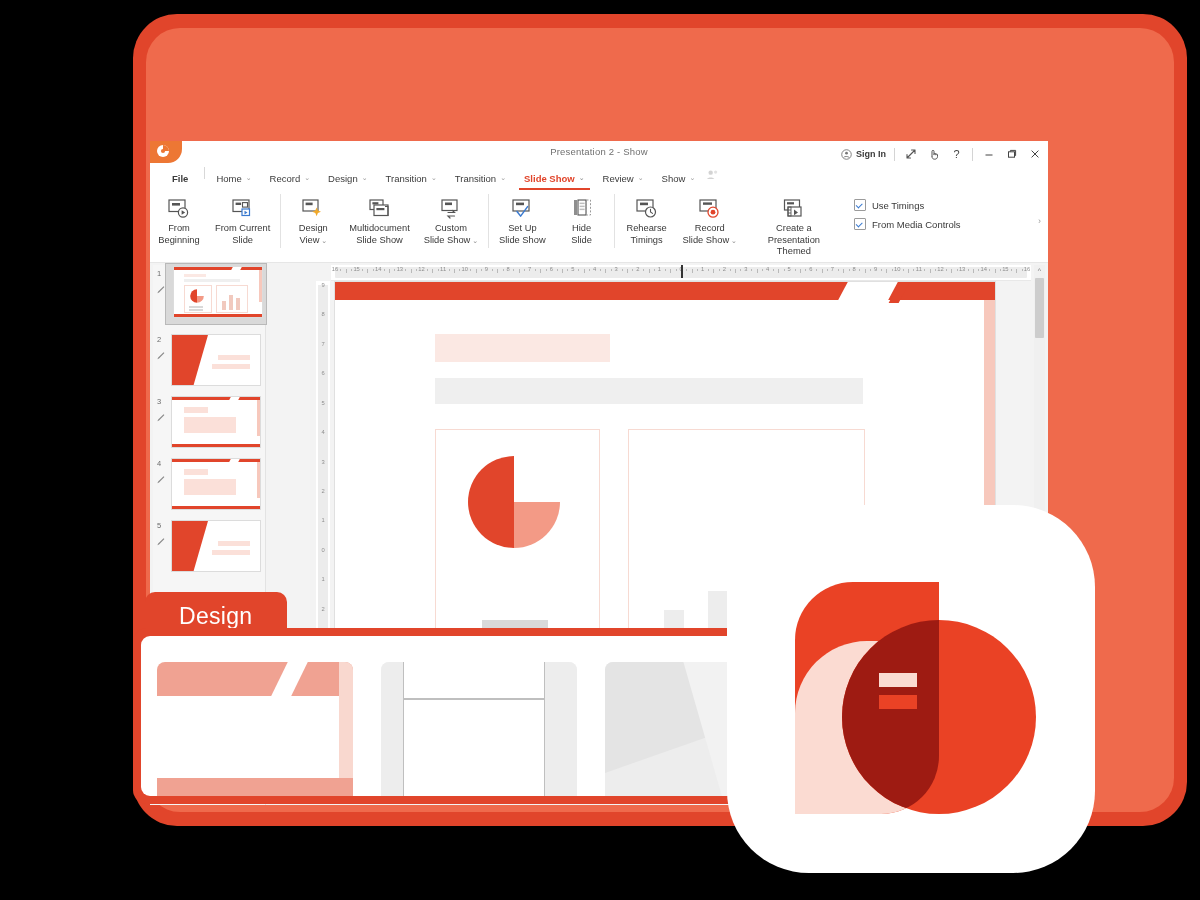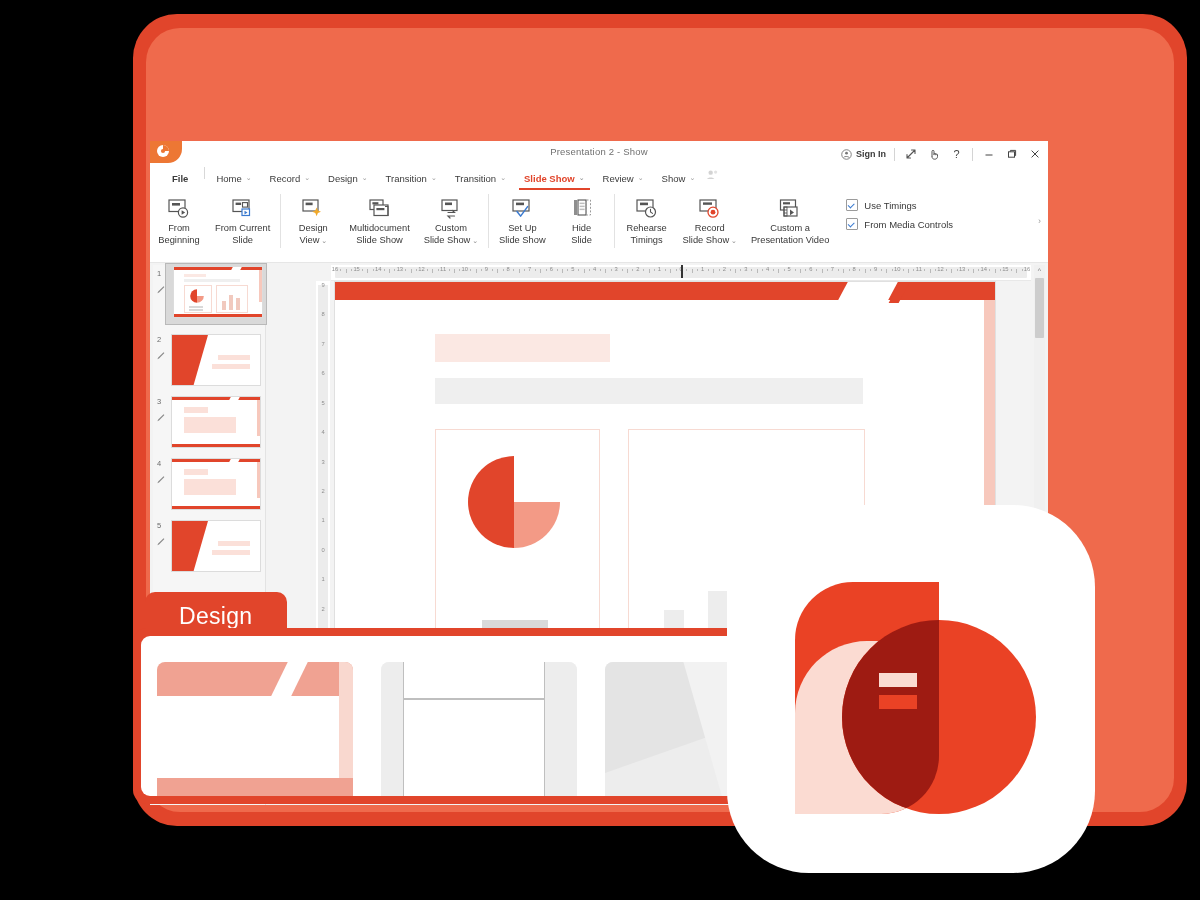--- a/index.html
+++ b/index.html
@@ -435,22 +435,22 @@
             <svg width="24" height="21" viewBox="0 0 24 21">
               <rect x="2.5" y="2" width="15" height="10" fill="none" stroke="#555" stroke-width="1.2"></rect>
               <rect x="5" y="4.2" width="7" height="2.2" fill="#555"></rect>
               <rect x="6" y="9" width="13" height="9" fill="#fff" stroke="#555" stroke-width="1.2"></rect>
               <rect x="6" y="9" width="3" height="9" fill="none" stroke="#555" stroke-width="0.9"></rect>
               <path d="M6 12h3M6 15h3" stroke="#555" stroke-width="0.9"></path>
               <path d="M12 11.6l4 2.8-4 2.8z" fill="#555"></path>
             </svg>
           </div>
           <div class="lbl">
-            <span>Custom a</span><br>
-            <span>Presentation Video</span>
+            <span>Create a</span><br>
+            <span>Presentation Themed</span>
           </div>
         </div>
       </div>
 
       <div class="checks">
         <label class="chkrow">
           <span class="chkbox"></span>
           <span>Use Timings</span>
         </label>
         <label class="chkrow">

